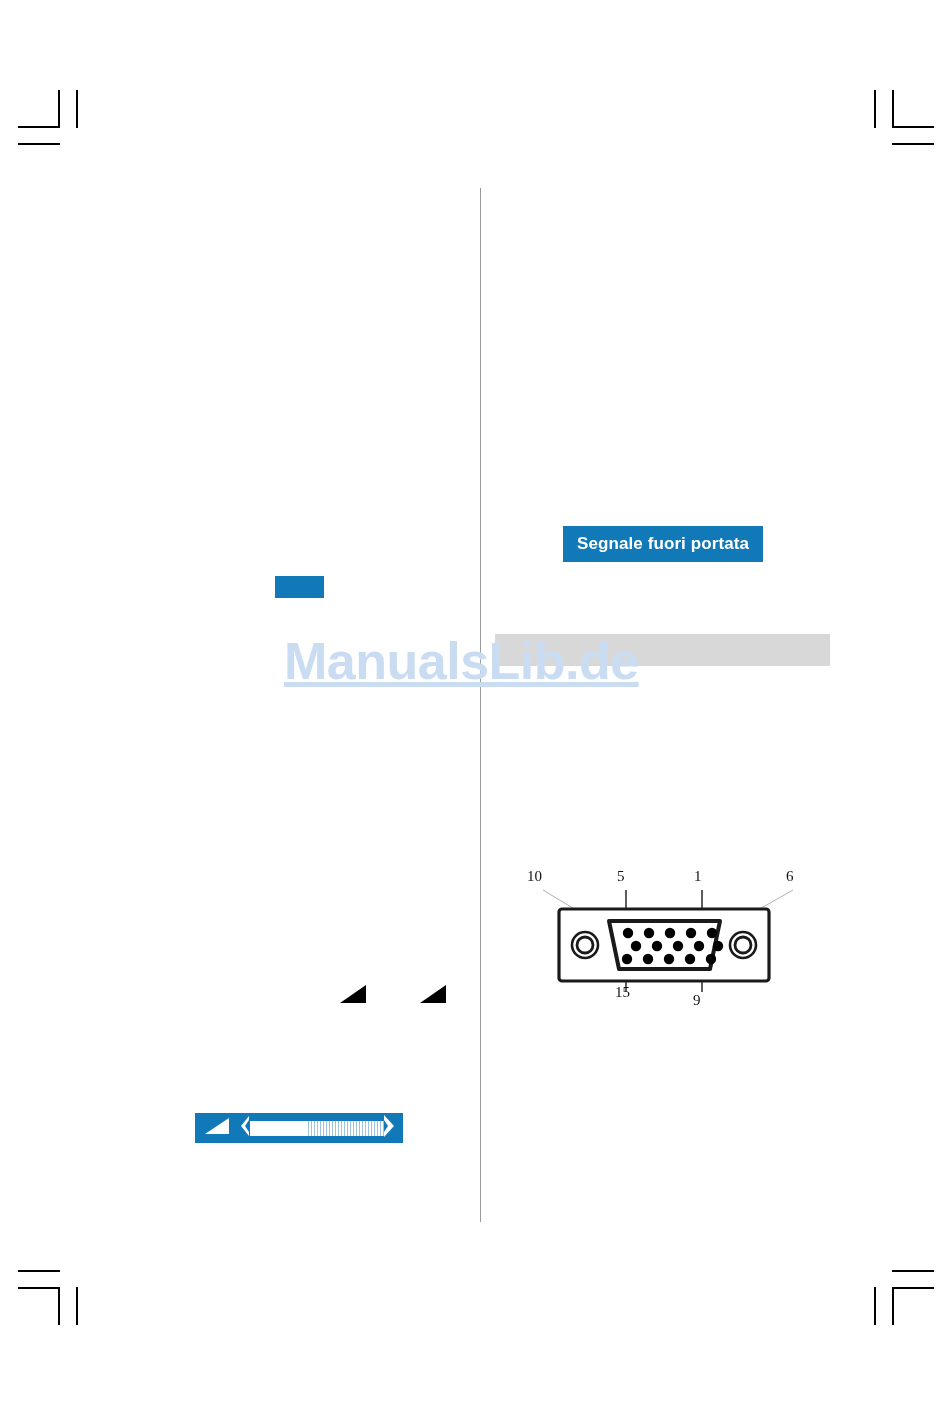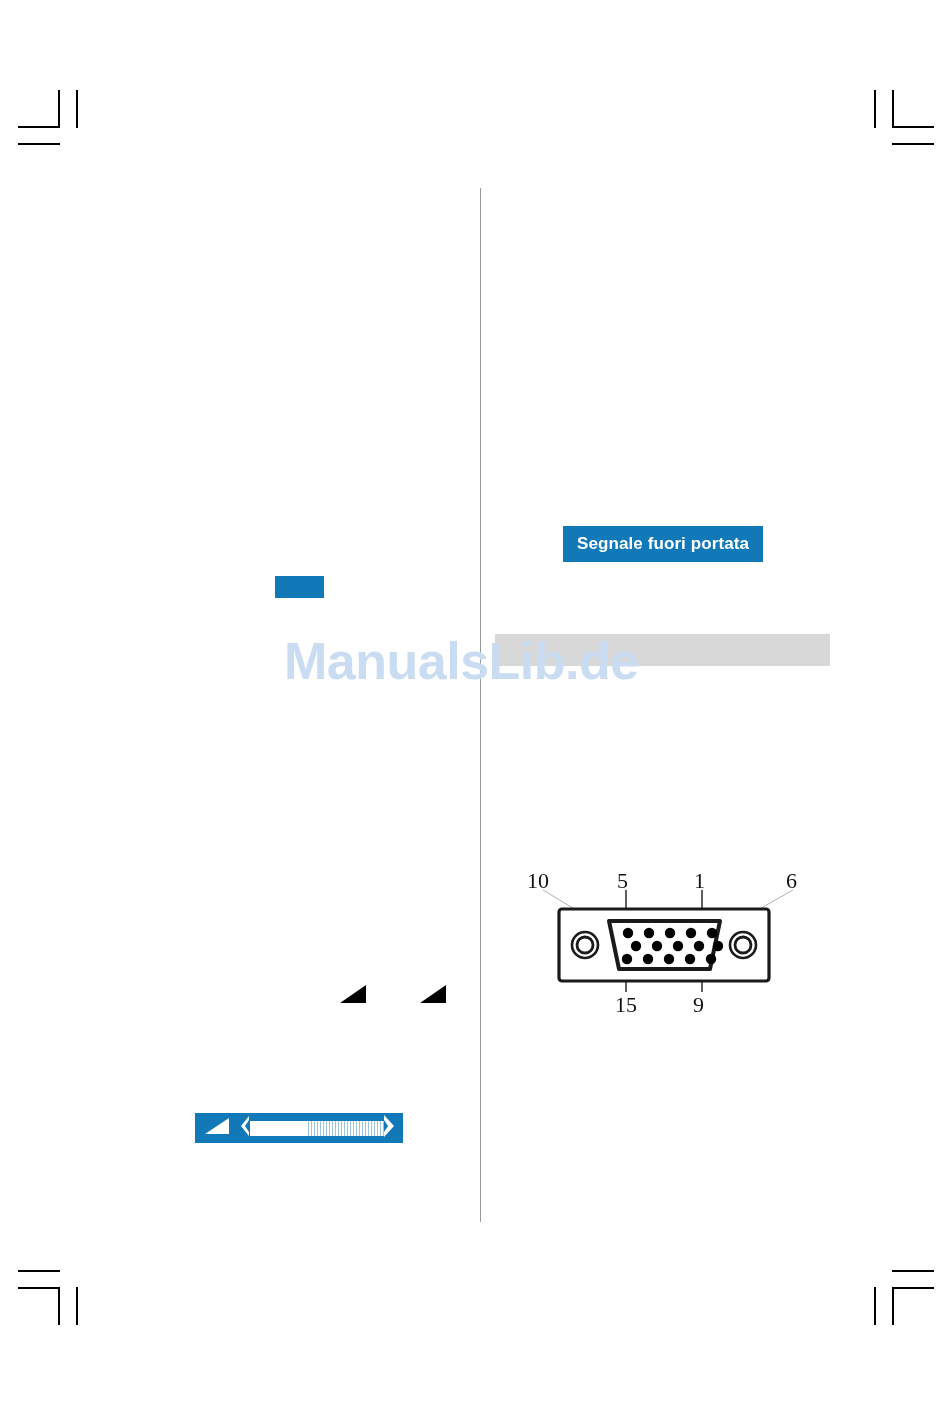--- a/index.html
+++ b/index.html
@@ -94,21 +94,21 @@
         to right,
         #9cc4e0 0px, #9cc4e0 1px,
         #ffffff 1px, #ffffff 3px);
   }
 
   
   .vga-wrap { position: absolute; }
   .pin-label {
     position: absolute;
     font-family: "Liberation Serif", serif;
-    font-size: 22px;
+    font-size: 15px;
     color: #111111;
     white-space: nowrap;
   }
 </style>
 </head>
 <body>
 
 <div id="page">
 
   <div class="crop-mark" style="left:18px; top:90px; width:62px; height:50px;">
@@ -141,31 +141,31 @@
 
   <div class="column-divider" style="left:480px; top:188px; height:1034px;"></div>
 
   <div class="osd-banner" style="left:563px; top:526px; width:200px; height:36px; background:#1179b8; font-size:17px;">
     <span>Segnale fuori portata</span>
   </div>
 
   <div class="blue-chip" style="left:275px; top:576px; width:49px; height:22px; background:#1179b8;"></div>
 
   <div class="gray-band" style="left:495px; top:634px; width:335px; height:32px;"></div>
-  <div class="watermark" style="left:284px; top:631px;">ManualsLib.de</div>
+  <div class="watermark" style="left:284px; top:631px;text-decoration:underline;">ManualsLib.de</div>
 
 
   <div class="vga-wrap" style="left:505px; top:868px; width:320px; height:155px;">
 
     
     <div class="pin-label" style="left:22px;  top:0px;">10</div>
     <div class="pin-label" style="left:112px; top:0px;">5</div>
     <div class="pin-label" style="left:189px; top:0px;">1</div>
     <div class="pin-label" style="left:281px; top:0px;">6</div>
-    <div class="pin-label" style="left:110px; top:124px;">15</div>
+    <div class="pin-label" style="left:110px; top:116px;">15</div>
     <div class="pin-label" style="left:188px; top:124px;">9</div>
 
     <svg width="320" height="155" viewBox="0 0 320 155">
 
       <g stroke="#b0b0b0" stroke-width="1" fill="none">
         <line x1="38" y1="22" x2="124" y2="74"></line>
         <line x1="288" y1="22" x2="207" y2="68"></line>
       </g>
       <g stroke="#1a1a1a" stroke-width="1.4" fill="none">
         <line x1="121" y1="22" x2="121" y2="76"></line>

